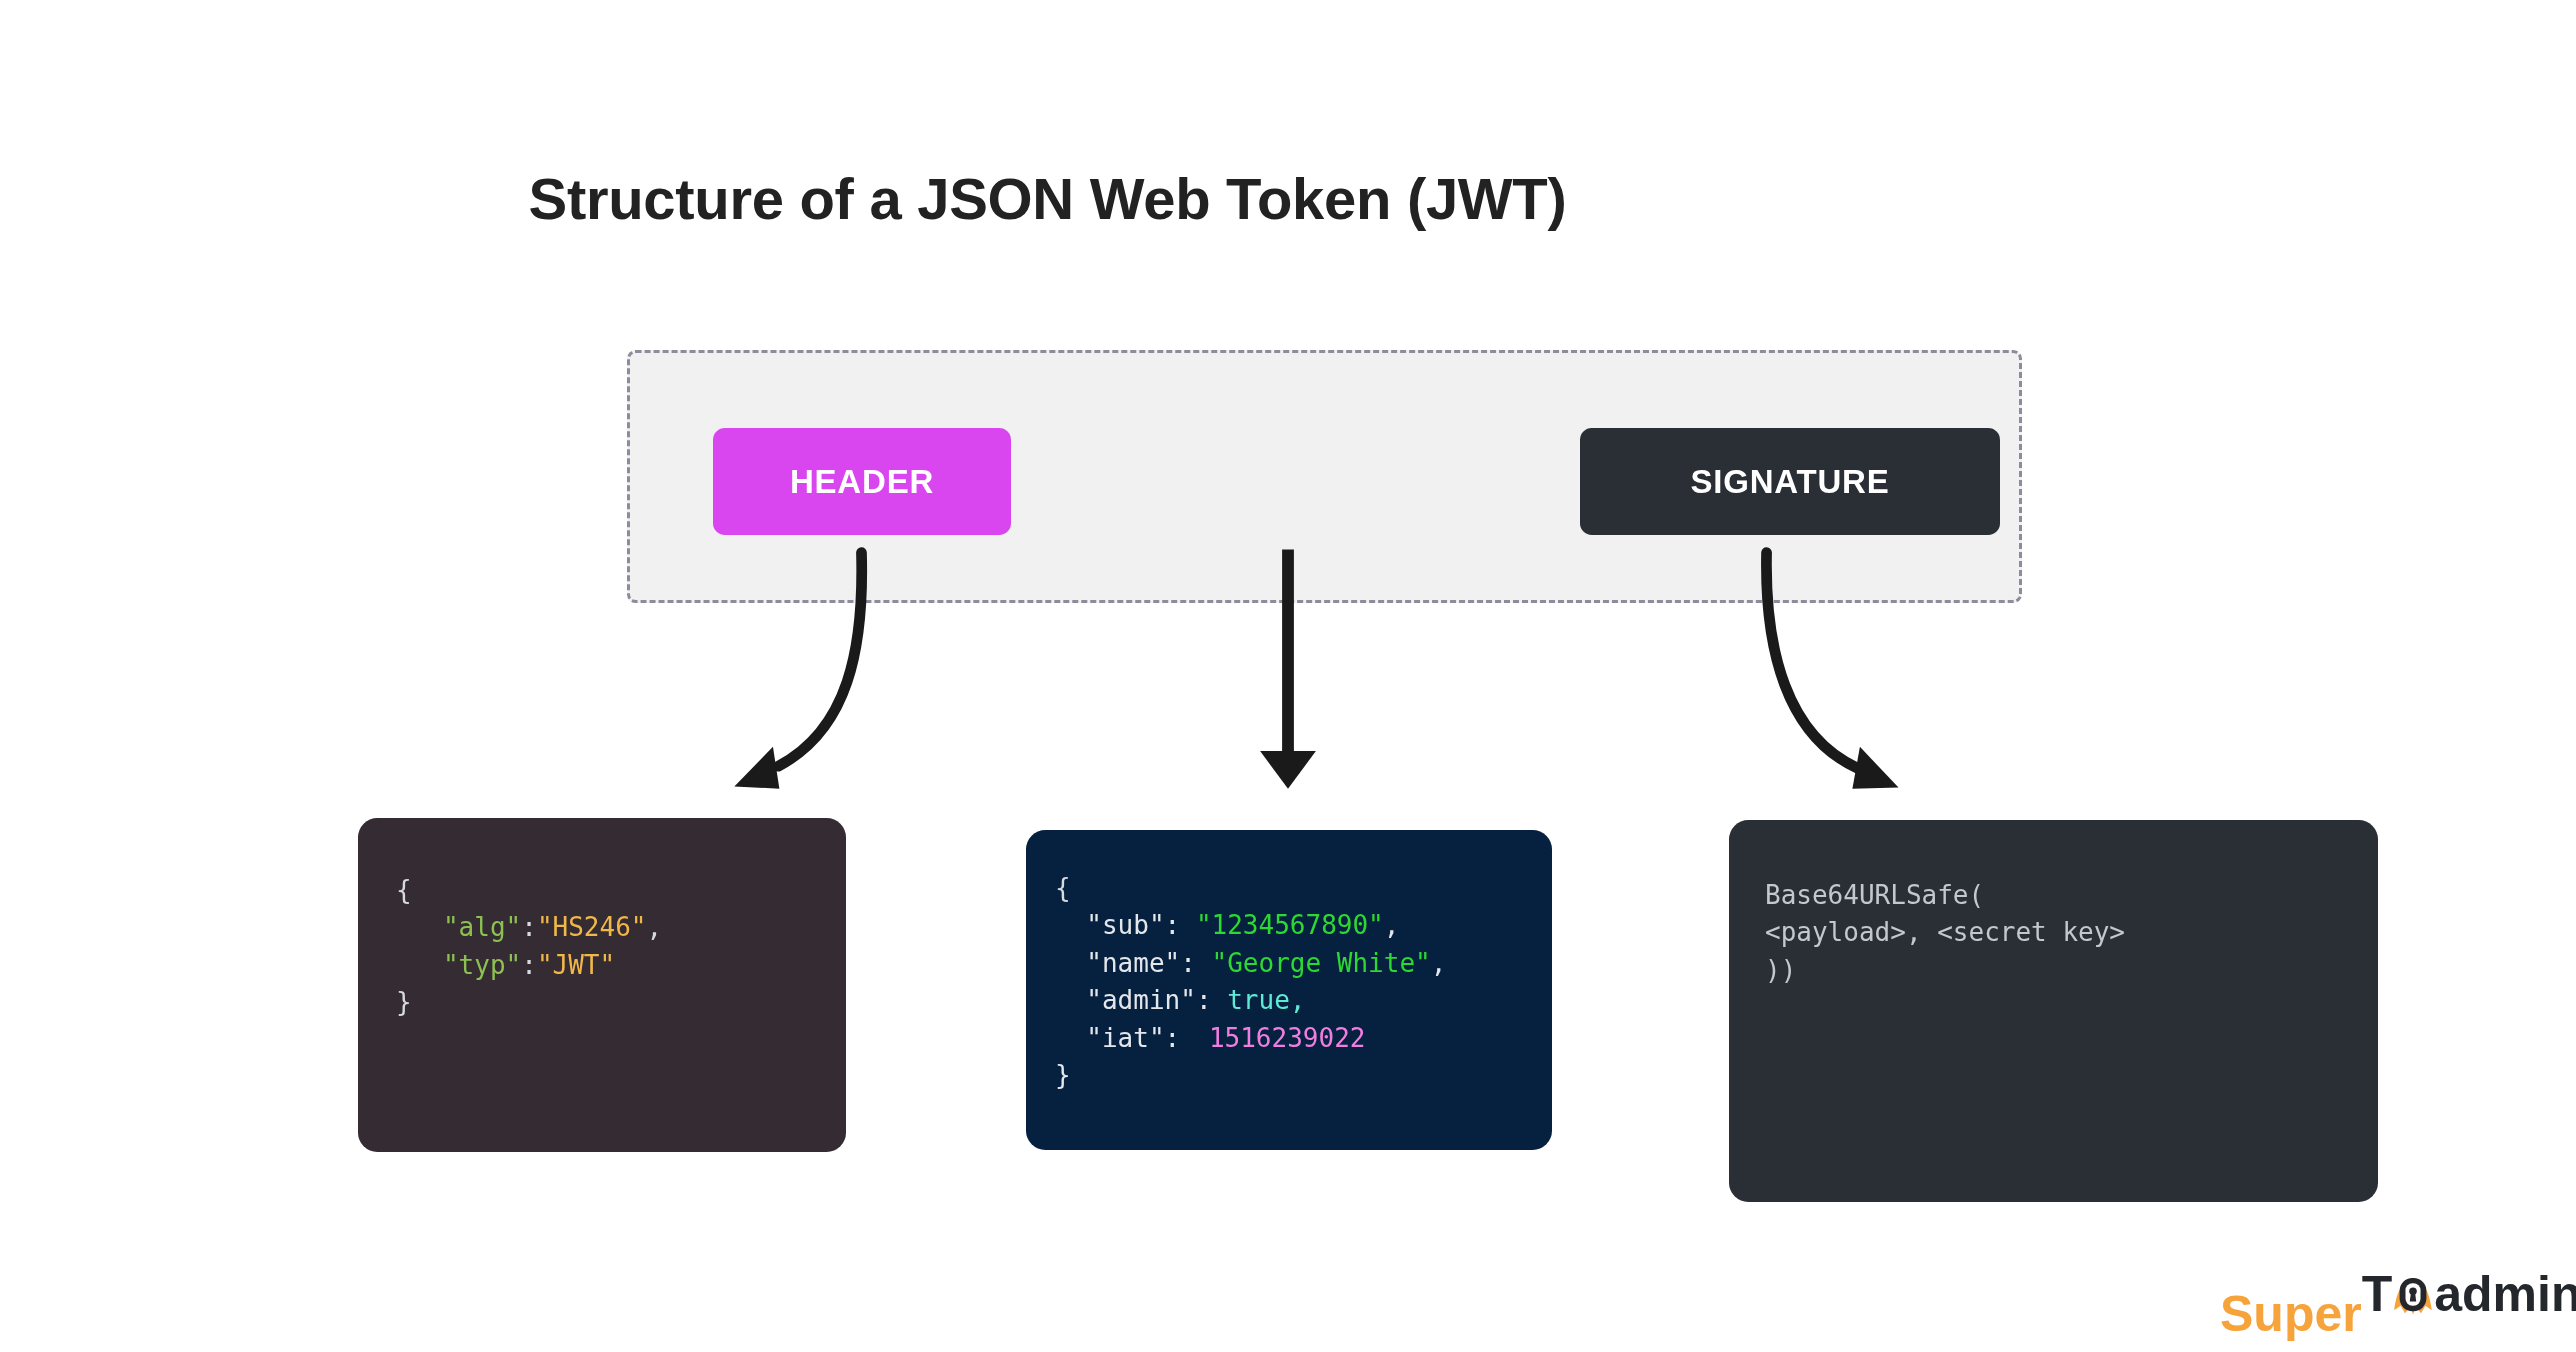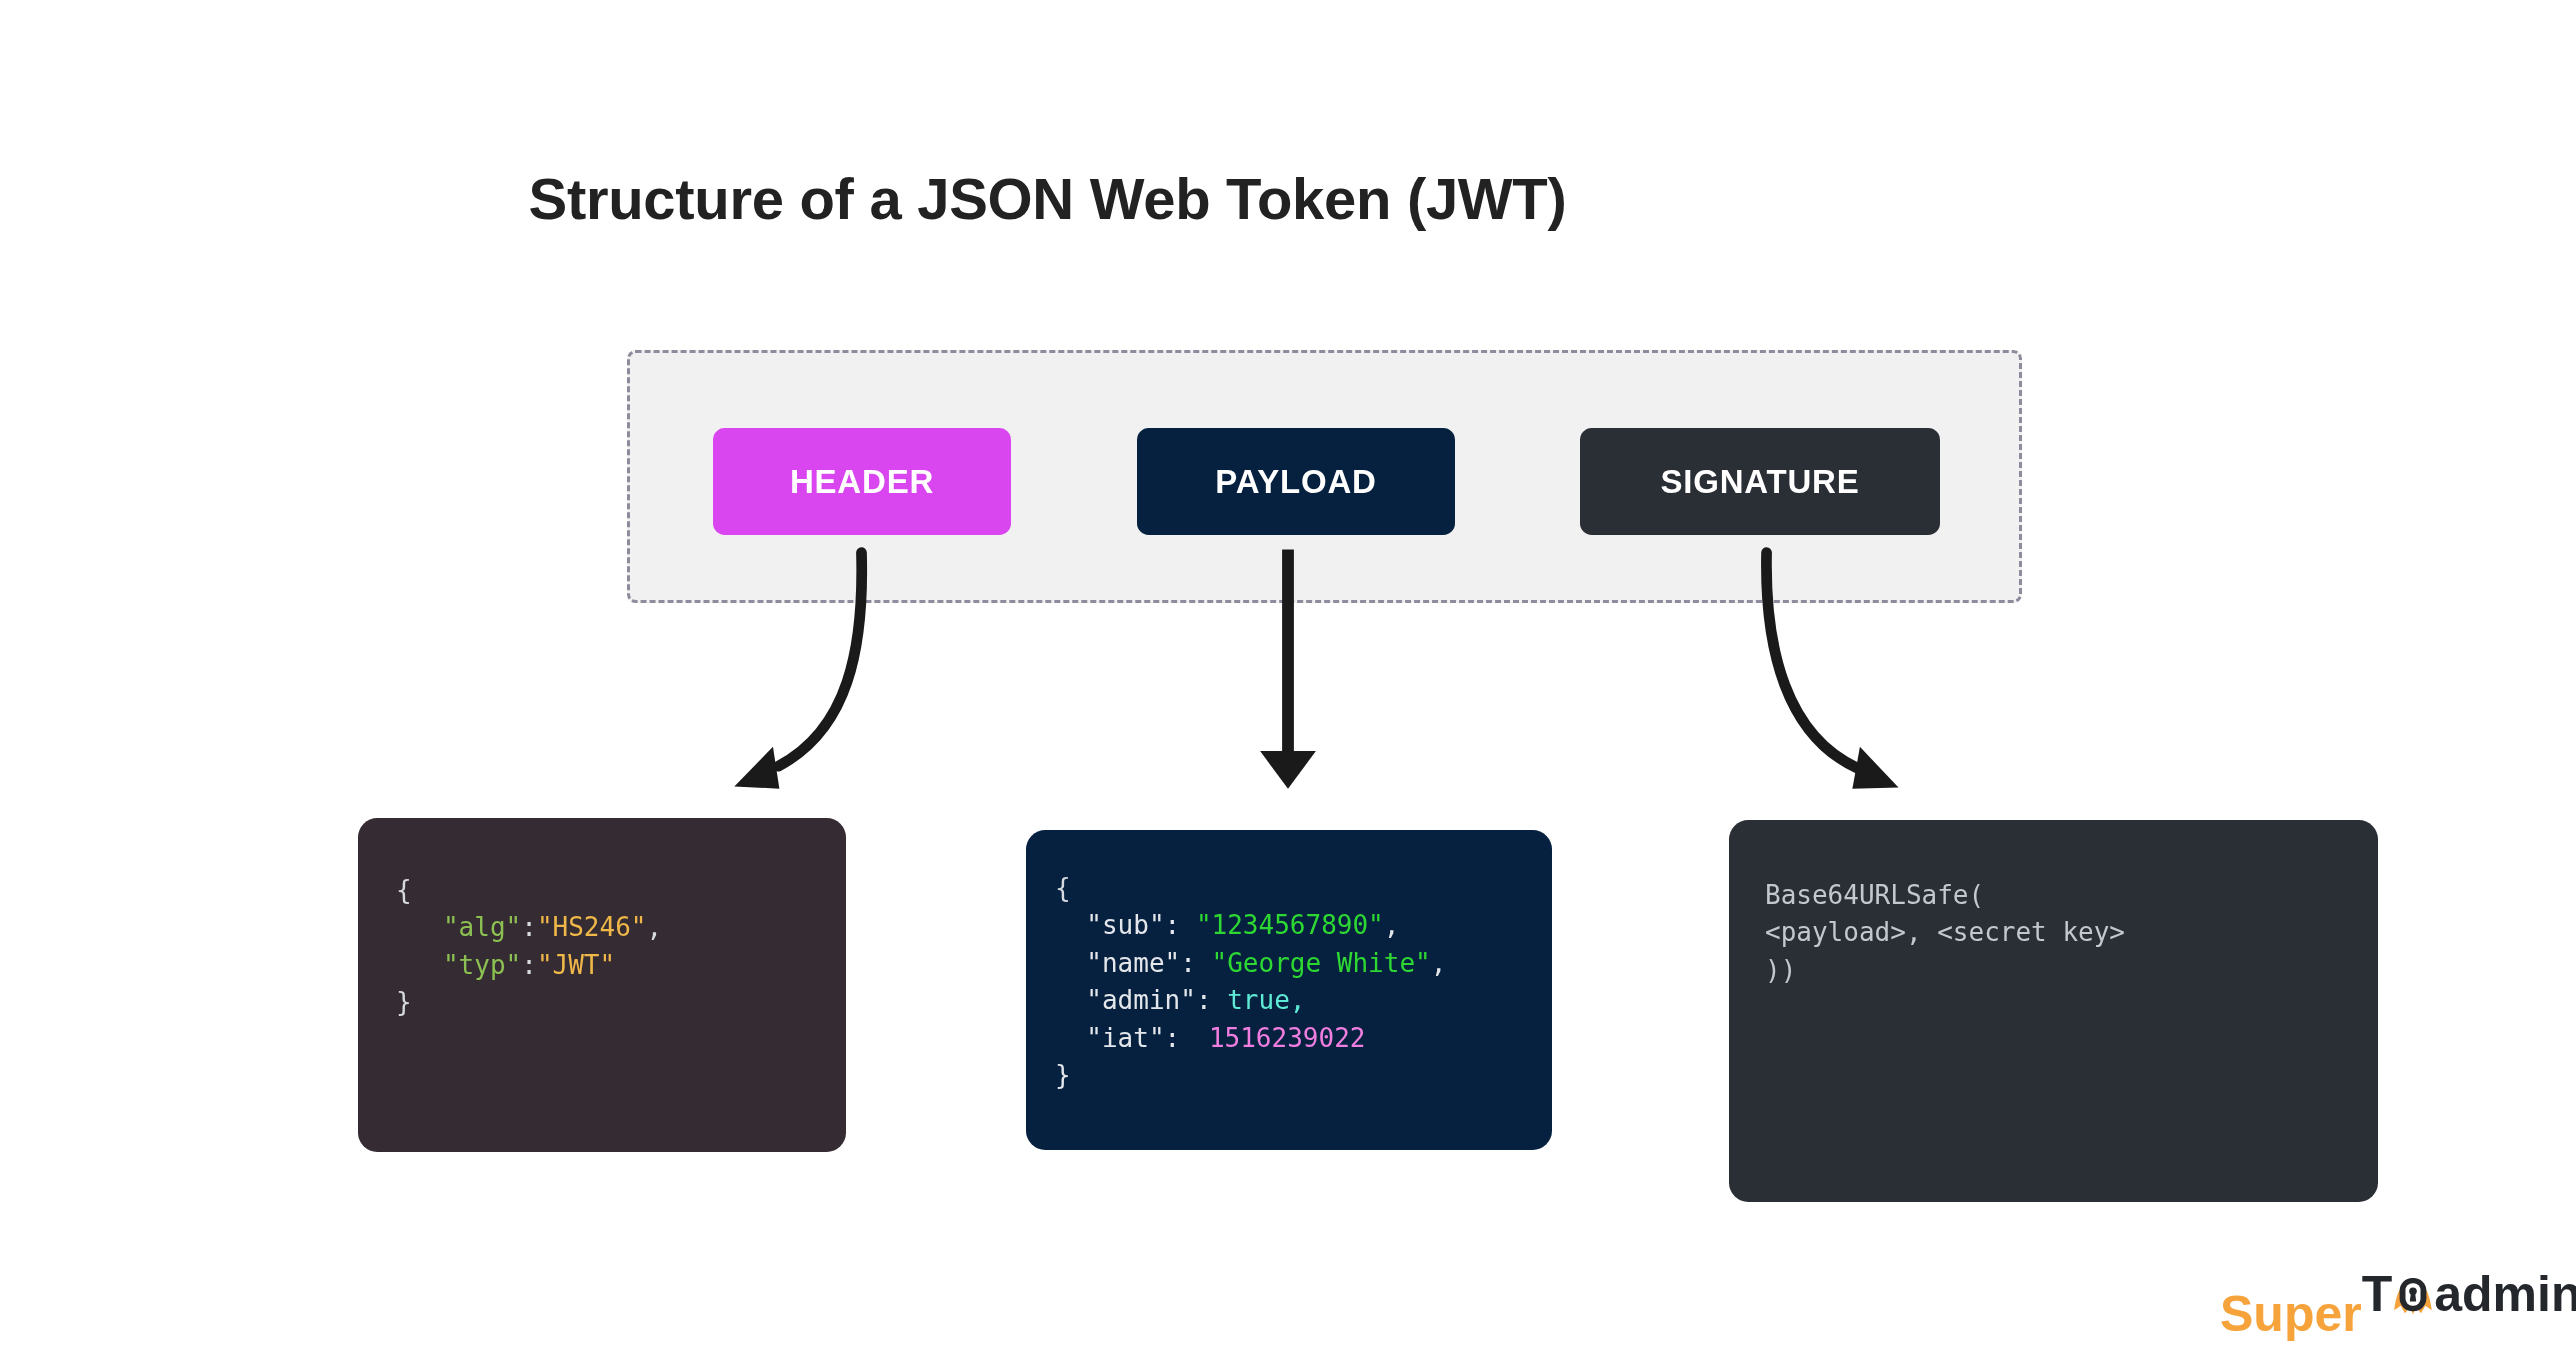--- a/index.html
+++ b/index.html
@@ -54,21 +54,21 @@
     align-items: center;
     justify-content: center;
     color: #ffffff;
     font-size: 33px;
     font-weight: 700;
     letter-spacing: 0.8px;
     white-space: nowrap;
   }
   #pill-header    { left: 83px;  width: 298px; }
   #pill-payload   { left: 507px;  width: 318px; }
-  #pill-signature { left: 950px; width: 360px; }
+  #pill-signature { left: 950px; width: 420px; }
 
   
   #arrow-layer {
     position: absolute;
     left: 0; top: 0;
     width: 2576px; height: 1352px;
     pointer-events: none;
   }
 
   
@@ -138,23 +138,20 @@
 <body style="background: rgb(255, 255, 255);">
 
 <div id="stage">
 
   <div id="page-title">Structure of a JSON Web Token (JWT)</div>
 
   <div id="token-group" style="background: rgb(241, 241, 241); border-color: rgb(140, 140, 156);">
     <div class="part-pill" id="pill-header" style="background: #d946ef;">
       <span>HEADER</span>
     </div>
-    <div class="part-pill" id="pill-payload" style="background: rgb(6, 33, 63);">
-      <span>PAYLOAD</span>
-    </div>
     <div class="part-pill" id="pill-signature" style="background: rgb(42, 46, 53);">
       <span>SIGNATURE</span>
     </div>
   </div>
 
   <svg id="arrow-layer" viewBox="0 0 4800 2520">
 
     <g>
       <path d="M1605,1030 C1610,1210 1580,1360 1450,1428" stroke="#1A1A1A" stroke-width="20" fill="none" stroke-linecap="round"></path>
       <polygon points="1368,1466 1440,1392 1452,1470" fill="#1A1A1A"></polygon>

